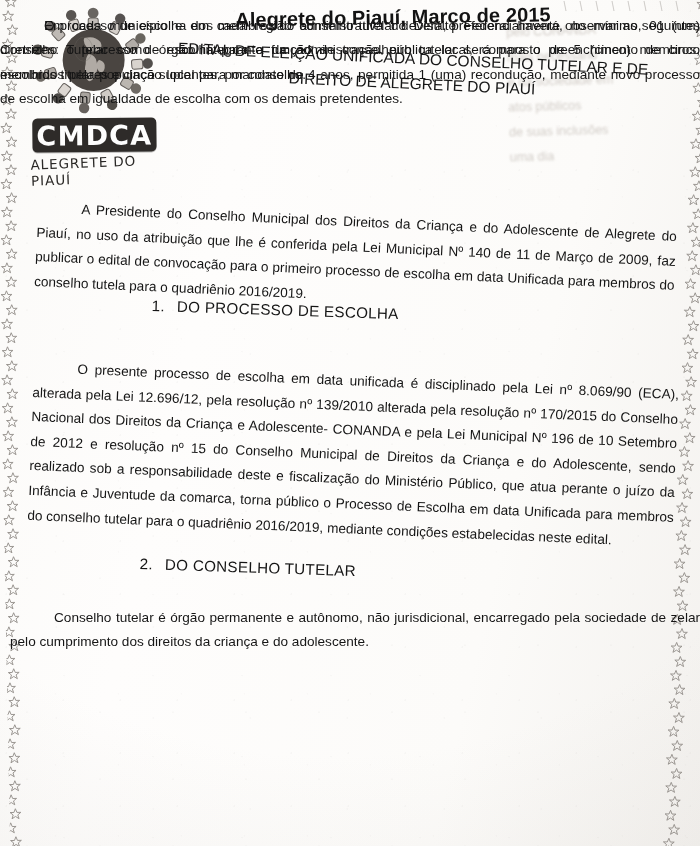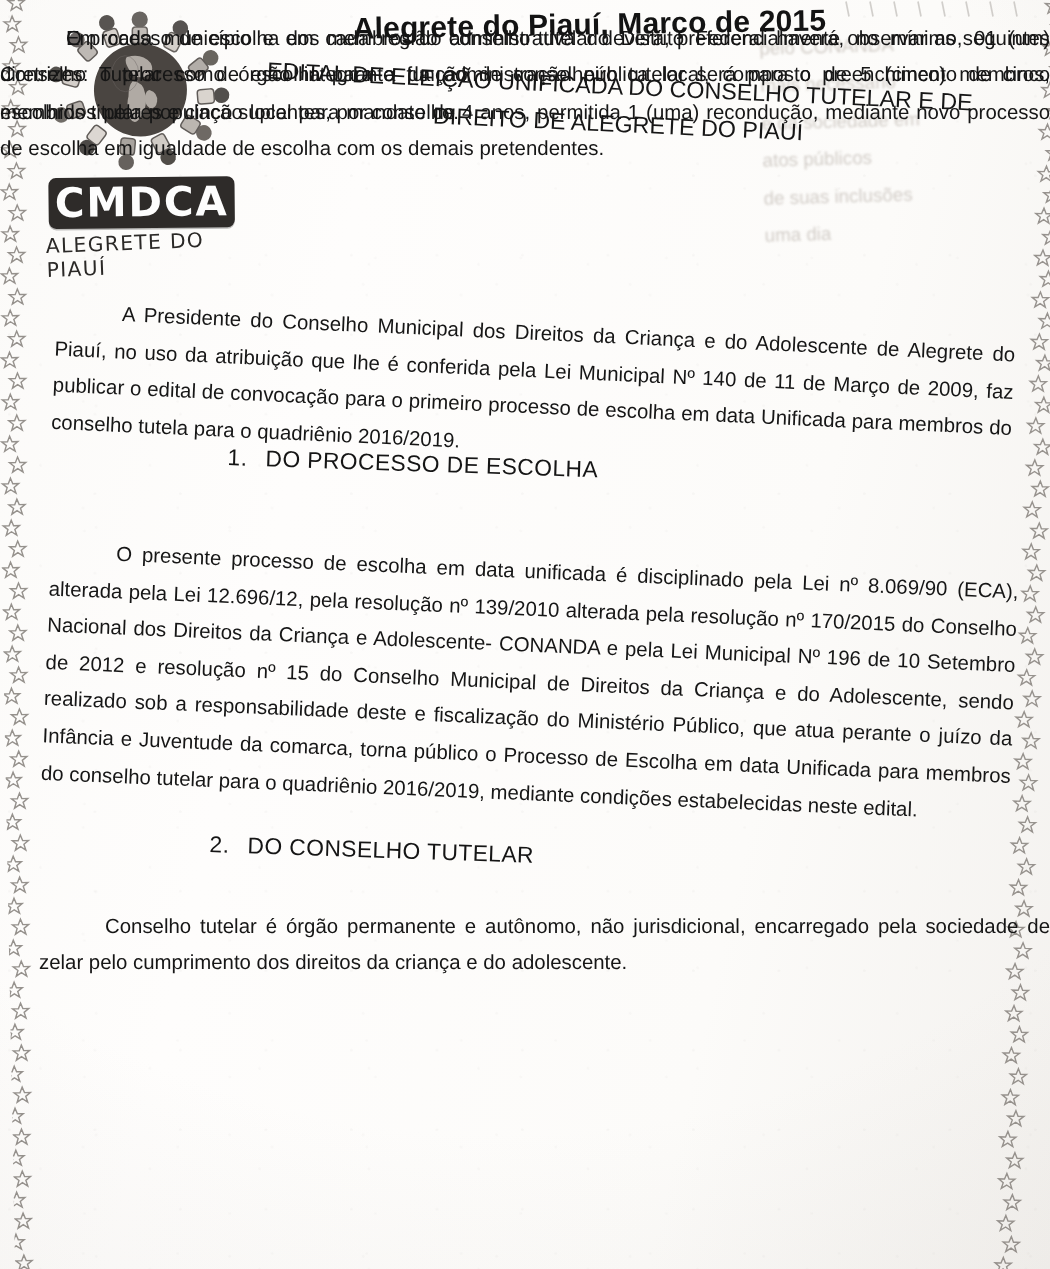--- a/index.html
+++ b/index.html
@@ -180,21 +180,21 @@
     transform-origin: left top;
     white-space: nowrap;
   }
   .section-head .num { margin-right: 12px; }
 
   
   #p-intro     { left: 38px;  top: 182px; width: 640px; transform: rotate(2.6deg); }
   #h-sec1      { left: 152px; top: 297px;               transform: rotate(1.9deg); }
   #p-sec1      { left: 34px;  top: 342px; width: 646px; transform: rotate(2.4deg); }
   #h-sec2      { left: 140px; top: 555px;               transform: rotate(1.9deg); }
-  #p-sec2a     { left: 26px;  top: 592px; width": 0; width: 652px; transform: rotate(2.1deg); }
+  #p-sec2a     { left: 10px;  top: 592px; width": 0; width: 652px; transform: rotate(2.1deg); }
   #p-sec2b     { left: 12px;  top": 0; top: 641px; width: 660px; transform: rotate(2.1deg); }
   #p-sec2c     { left: 8px;   top: 738px; width: 664px; transform: rotate(1.9deg); }
 
   
   .ink-mark { position: absolute; pointer-events: none; }
   .ink-mark.red {
     left: 186px; top: 58px;
     width: 7px; height: 10px;
     background: #8d4a44;
     border-radius: 60% 20% 50% 30%;

